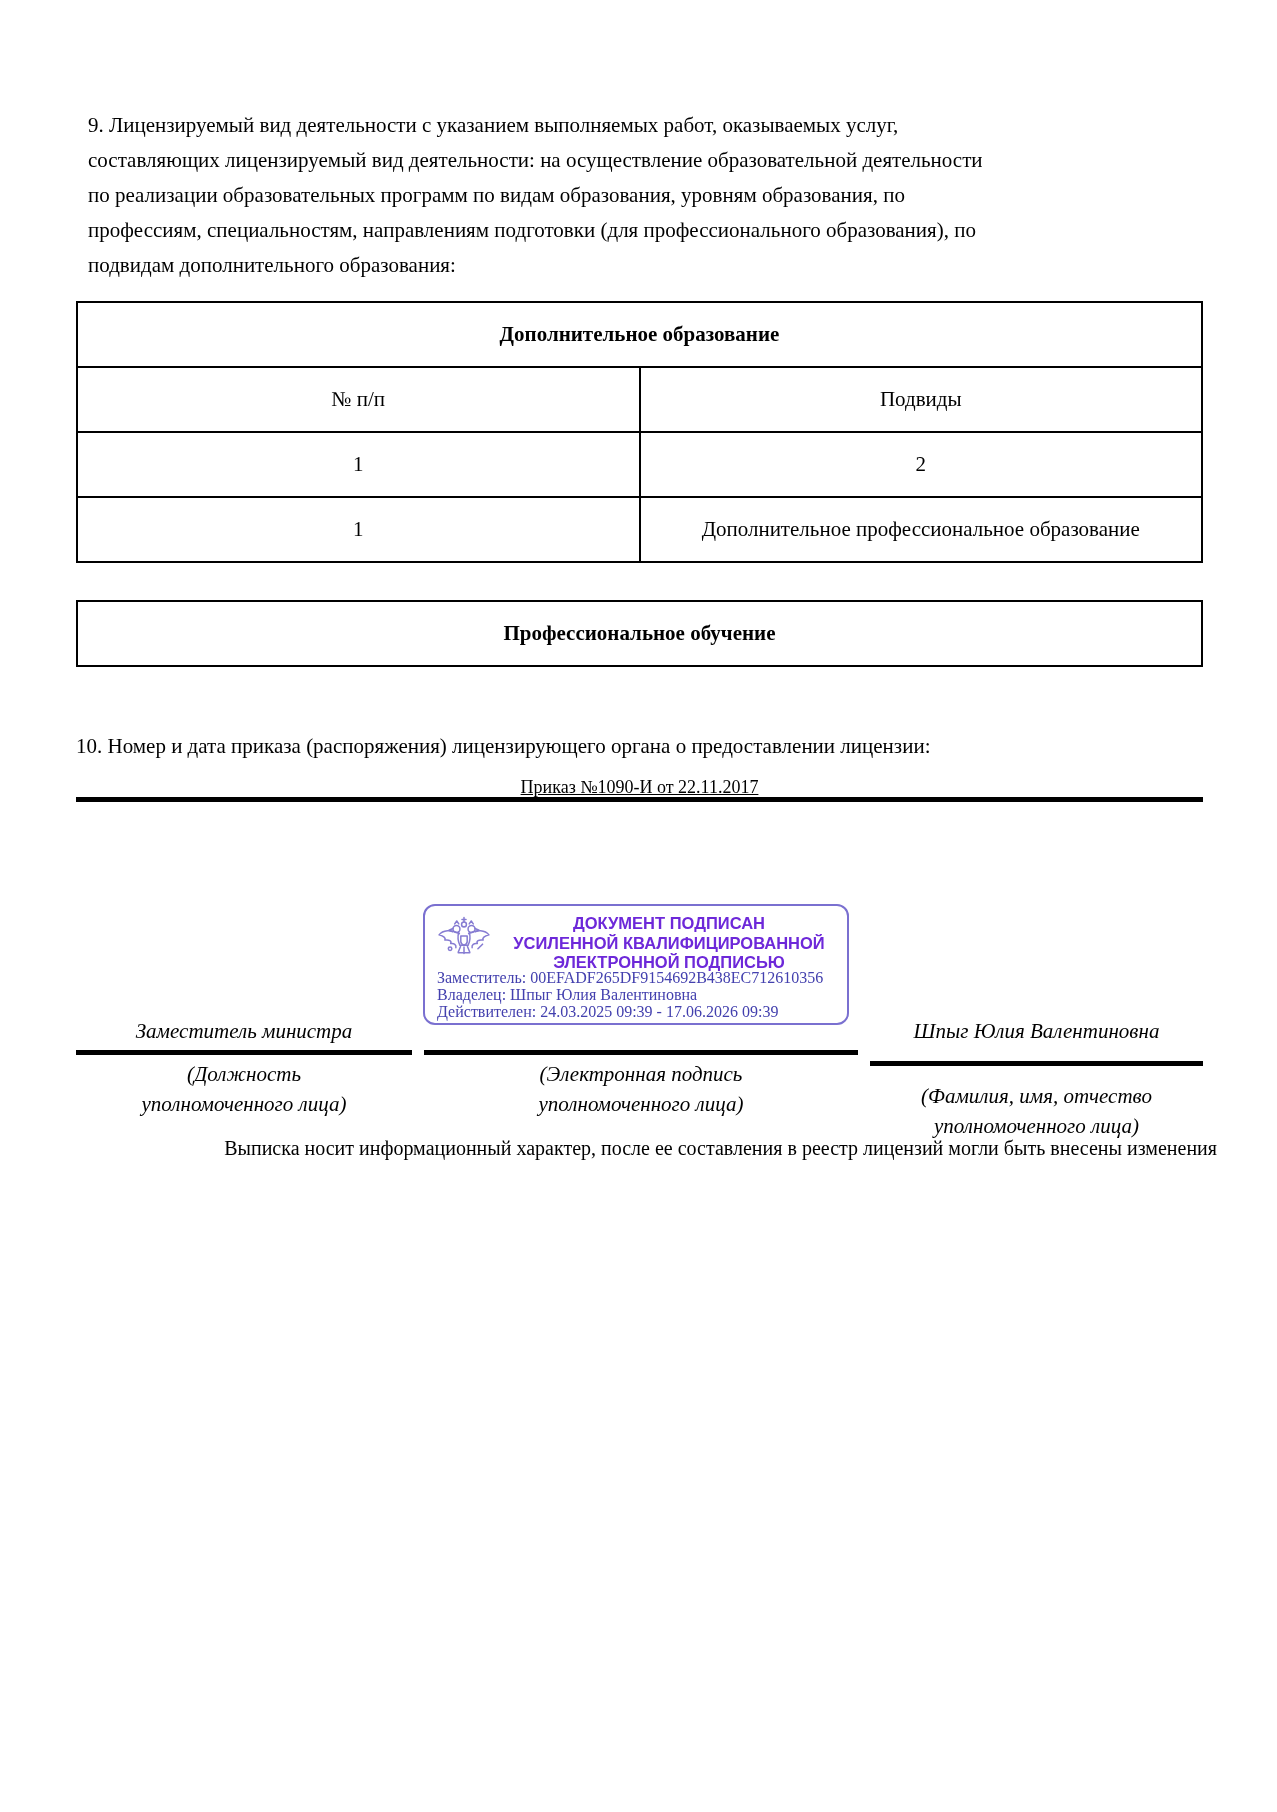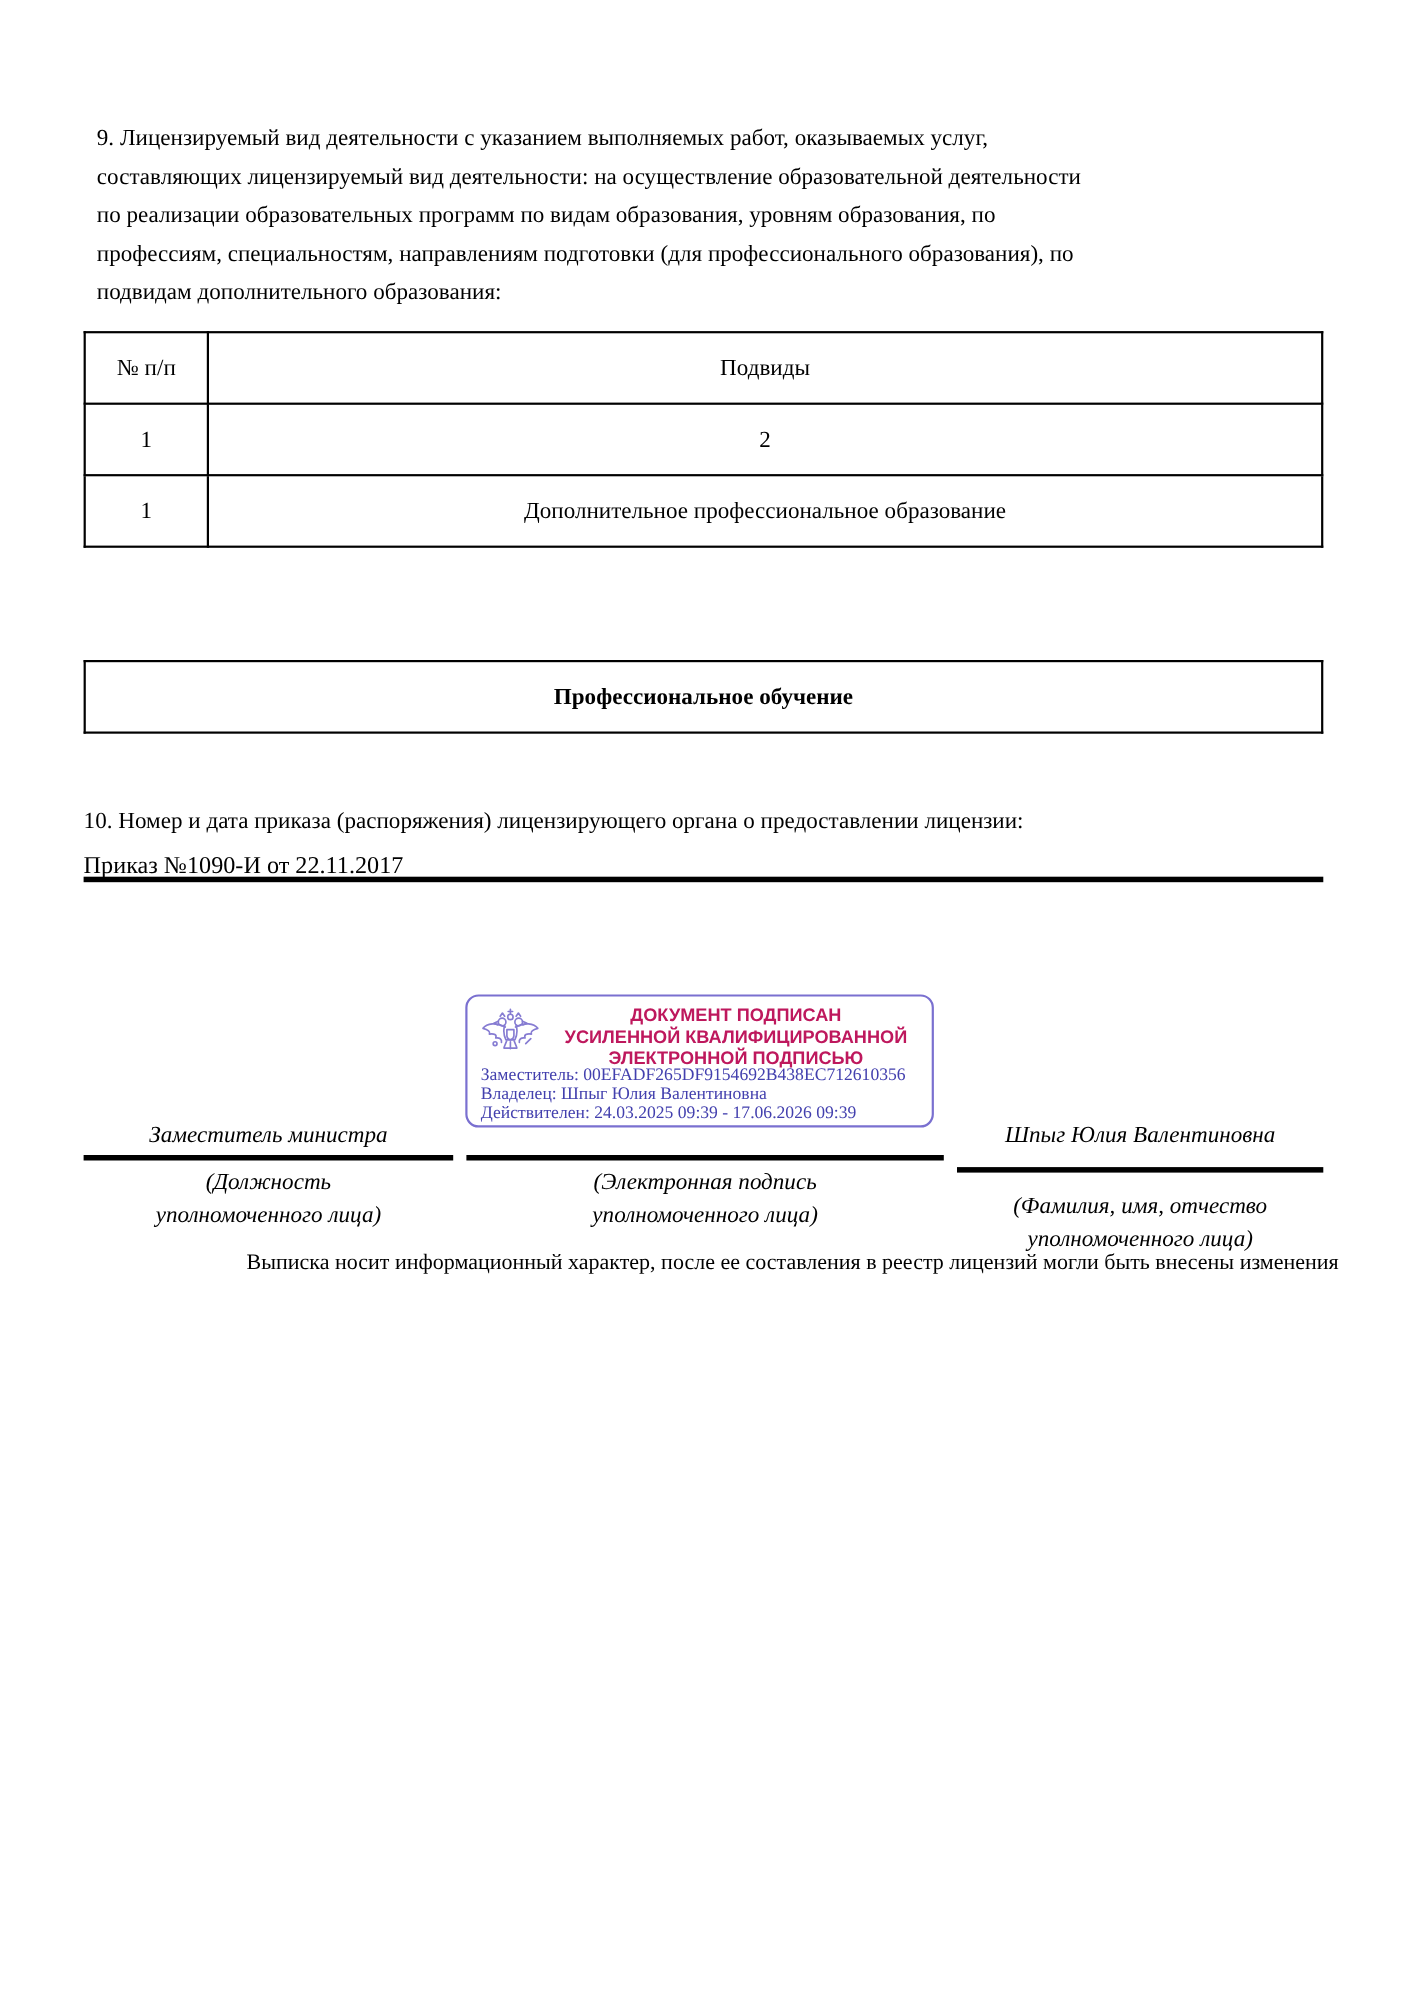--- a/index.html
+++ b/index.html
@@ -46,21 +46,23 @@
 
   
   .para10 {
     position: absolute;
     left: 76px; top: 731px; width: 1127px;
     font-size: 21px; line-height: 30px;
   }
   .order-line {
     position: absolute;
     left: 76px; top: 772px; width: 1127px;
-    font-size: 22px; line-height: 30px;
+    font-size: 18px; line-height: 30px;
+    text-align: center;
+    text-decoration: underline;
   }
   .thick-rule {
     position: absolute;
     left: 76px; top: 797px; width: 1127px; height: 5px;
     background: #000;
   }
 
   
   .stamp {
     position: absolute;
@@ -73,21 +75,21 @@
     position: absolute;
     left: 10px; top: 8px; width: 58px; height: 58px;
   }
   .stamp-head {
     position: absolute;
     left: 72px; right: 6px; top: 8px;
     text-align: center;
     font-family: "Liberation Sans", sans-serif;
     font-weight: bold;
     font-size: 16.5px; line-height: 19.5px;
-    color: #be185d;
+    color: #6d28d9;
   }
   .stamp-info {
     position: absolute;
     left: 12px; right: 6px; top: 63px;
     font-family: "Liberation Serif", serif;
     font-size: 16px; line-height: 17px;
     color: #4340ae;
     white-space: nowrap;
   }
 
@@ -127,20 +129,23 @@
 <div class="page">
 
   <div class="para9">9. Лицензируемый вид деятельности с указанием выполняемых работ, оказываемых услуг,
 составляющих лицензируемый вид деятельности: на осуществление образовательной деятельности
 по реализации образовательных программ по видам образования, уровням образования, по
 профессиям, специальностям, направлениям подготовки (для профессионального образования), по
 подвидам дополнительного образования:</div>
 
   <table class="doc-table t1">
     <tbody>
+      <tr>
+        <td colspan="2" class="t-title">Дополнительное образование</td>
+      </tr>
       <tr>
         <td class="col-num">№ п/п</td>
         <td>Подвиды</td>
       </tr>
       <tr>
         <td class="col-num">1</td>
         <td>2</td>
       </tr>
       <tr>
         <td class="col-num">1</td>

